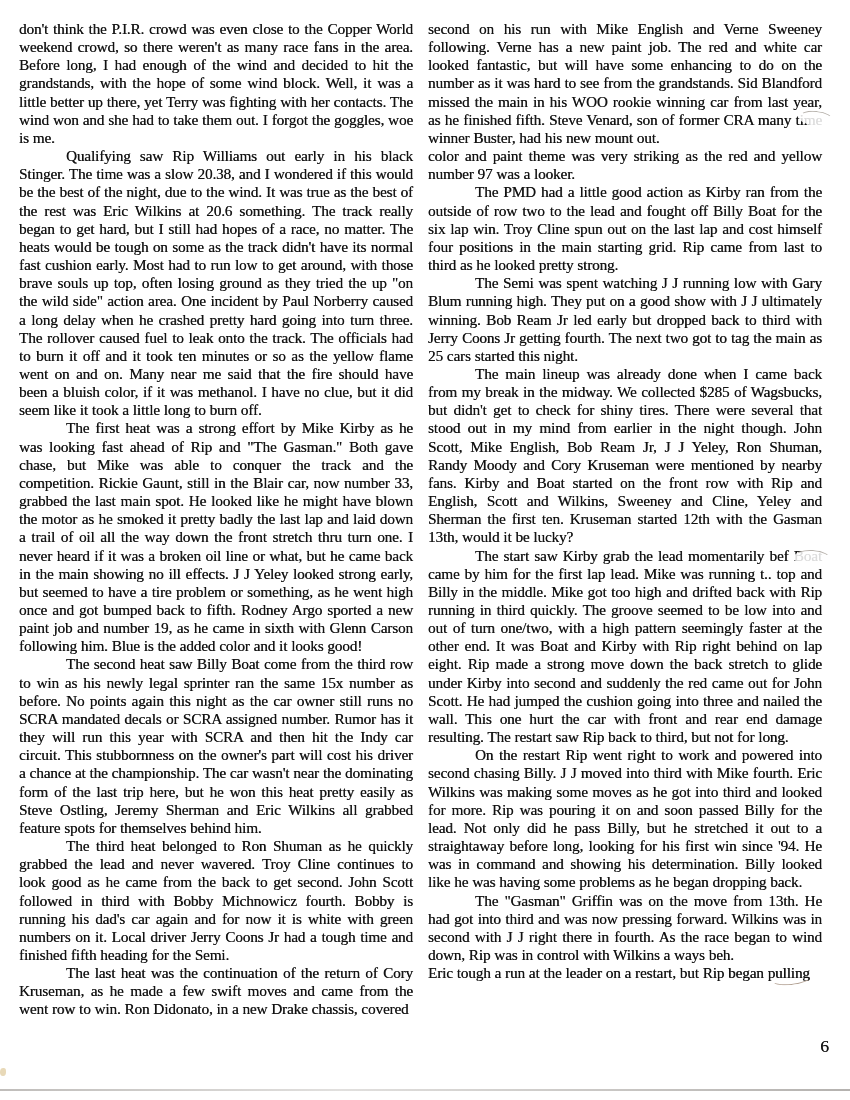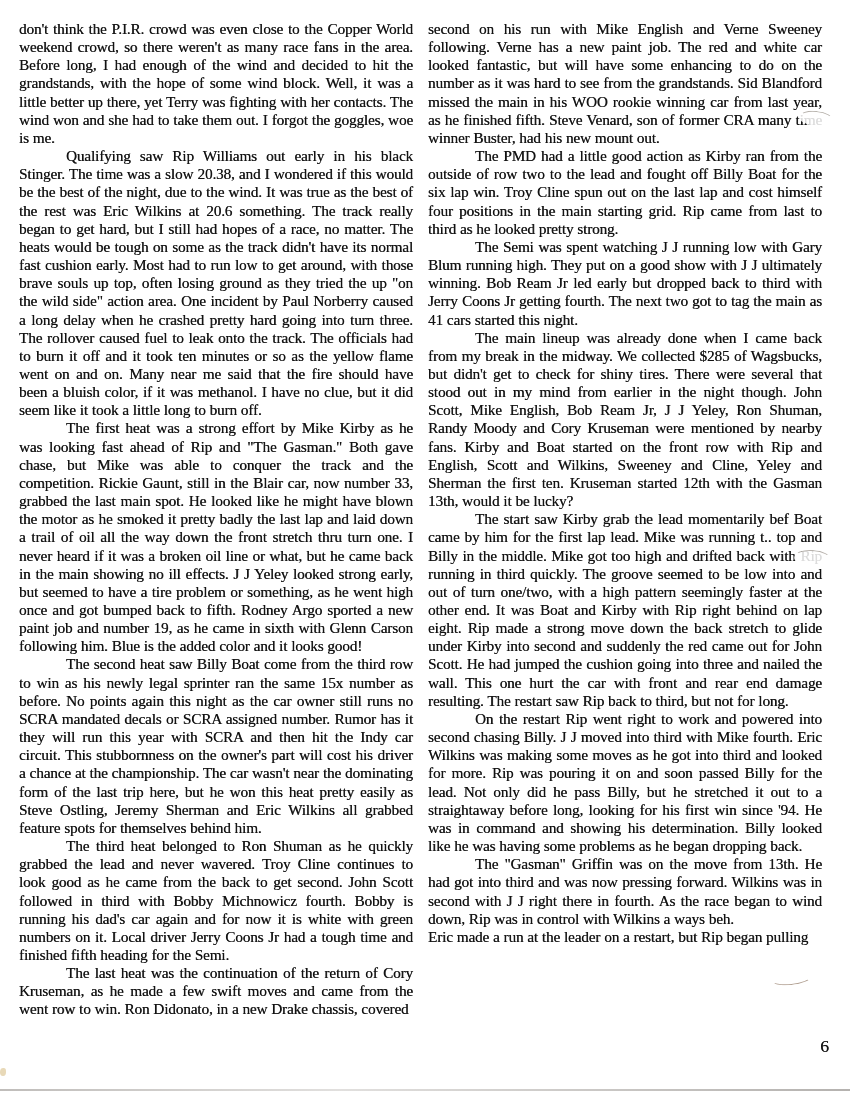--- a/index.html
+++ b/index.html
@@ -80,27 +80,28 @@
   <div class="column">
       <p class="no-indent">don't think the P.I.R. crowd was even close to the Copper World weekend crowd, so there weren't as many race fans in the area. Before long, I had enough of the wind and decided to hit the grandstands, with the hope of some wind block. Well, it was a little better up there, yet Terry was fighting with her contacts. The wind won and she had to take them out. I forgot the goggles, woe is me.</p>
       <p class="indent">Qualifying saw Rip Williams out early in his black Stinger. The time was a slow 20.38, and I wondered if this would be the best of the night, due to the wind. It was true as the best of the rest was Eric Wilkins at 20.6 something. The track really began to get hard, but I still had hopes of a race, no matter. The heats would be tough on some as the track didn't have its normal fast cushion early. Most had to run low to get around, with those brave souls up top, often losing ground as they tried the up "on the wild side" action area. One incident by Paul Norberry caused a long delay when he crashed pretty hard going into turn three. The rollover caused fuel to leak onto the track. The officials had to burn it off and it took ten minutes or so as the yellow flame went on and on. Many near me said that the fire should have been a bluish color, if it was methanol. I have no clue, but it did seem like it took a little long to burn off.</p>
       <p class="indent">The first heat was a strong effort by Mike Kirby as he was looking fast ahead of Rip and "The Gasman." Both gave chase, but Mike was able to conquer the track and the competition. Rickie Gaunt, still in the Blair car, now number 33, grabbed the last main spot. He looked like he might have blown the motor as he smoked it pretty badly the last lap and laid down a trail of oil all the way down the front stretch thru turn one. I never heard if it was a broken oil line or what, but he came back in the main showing no ill effects. J J Yeley looked strong early, but seemed to have a tire problem or something, as he went high once and got bumped back to fifth. Rodney Argo sported a new paint job and number 19, as he came in sixth with Glenn Carson following him. Blue is the added color and it looks good!</p>
       <p class="indent">The second heat saw Billy Boat come from the third row to win as his newly legal sprinter ran the same 15x number as before. No points again this night as the car owner still runs no SCRA mandated decals or SCRA assigned number. Rumor has it they will run this year with SCRA and then hit the Indy car circuit. This stubbornness on the owner's part will cost his driver a chance at the championship. The car wasn't near the dominating form of the last trip here, but he won this heat pretty easily as Steve Ostling, Jeremy Sherman and Eric Wilkins all grabbed feature spots for themselves behind him.</p>
       <p class="indent">The third heat belonged to Ron Shuman as he quickly grabbed the lead and never wavered. Troy Cline continues to look good as he came from the back to get second. John Scott followed in third with Bobby Michnowicz fourth. Bobby is running his dad's car again and for now it is white with green numbers on it. Local driver Jerry Coons Jr had a tough time and finished fifth heading for the Semi.</p>
       <p class="indent">The last heat was the continuation of the return of Cory Kruseman, as he made a few swift moves and came from the went row to win. Ron Didonato, in a new Drake chassis, covered</p>
     </div>
   <div class="column">
       <p class="no-indent">second on his run with Mike English and Verne Sweeney following. Verne has a new paint job. The red and white car looked fantastic, but will have some enhancing to do on the number as it was hard to see from the grandstands. Sid Blandford missed the main in his WOO rookie winning car from last year, as he finished fifth. Steve Venard, son of former CRA many time winner Buster, had his new mount out.</p>
+      <p class="no-indent">color and paint theme was very striking as the red and yellow number 97 was a looker.</p>
       <p class="indent">The PMD had a little good action as Kirby ran from the outside of row two to the lead and fought off Billy Boat for the six lap win. Troy Cline spun out on the last lap and cost himself four positions in the main starting grid. Rip came from last to third as he looked pretty strong.</p>
-      <p class="indent">The Semi was spent watching J J running low with Gary Blum running high. They put on a good show with J J ultimately winning. Bob Ream Jr led early but dropped back to third with Jerry Coons Jr getting fourth. The next two got to tag the main as 41 cars started this night.</p>
+      <p class="indent">The Semi was spent watching J J running low with Gary Blum running high. They put on a good show with J J ultimately winning. Bob Ream Jr led early but dropped back to third with Jerry Coons Jr getting fourth. The next two got to tag the main as 25 cars started this night.</p>
       <p class="indent">The main lineup was already done when I came back from my break in the midway. We collected $285 of Wagsbucks, but didn't get to check for shiny tires. There were several that stood out in my mind from earlier in the night though. John Scott, Mike English, Bob Ream Jr, J J Yeley, Ron Shuman, Randy Moody and Cory Kruseman were mentioned by nearby fans. Kirby and Boat started on the front row with Rip and English, Scott and Wilkins, Sweeney and Cline, Yeley and Sherman the first ten. Kruseman started 12th with the Gasman 13th, would it be lucky?</p>
       <p class="indent">The start saw Kirby grab the lead momentarily bef Boat came by him for the first lap lead. Mike was running t.. top and Billy in the middle. Mike got too high and drifted back with Rip running in third quickly. The groove seemed to be low into and out of turn one/two, with a high pattern seemingly faster at the other end. It was Boat and Kirby with Rip right behind on lap eight. Rip made a strong move down the back stretch to glide under Kirby into second and suddenly the red came out for John Scott. He had jumped the cushion going into three and nailed the wall. This one hurt the car with front and rear end damage resulting. The restart saw Rip back to third, but not for long.</p>
       <p class="indent">On the restart Rip went right to work and powered into second chasing Billy. J J moved into third with Mike fourth. Eric Wilkins was making some moves as he got into third and looked for more. Rip was pouring it on and soon passed Billy for the lead. Not only did he pass Billy, but he stretched it out to a straightaway before long, looking for his first win since '94. He was in command and showing his determination. Billy looked like he was having some problems as he began dropping back.</p>
       <p class="indent">The "Gasman" Griffin was on the move from 13th. He had got into third and was now pressing forward. Wilkins was in second with J J right there in fourth. As the race began to wind down, Rip was in control with Wilkins a ways beh.</p>
-      <p class="no-indent">Eric made a run at the leader on a restart, but Rip began pulling</p>
+      <p class="no-indent">Eric tough a run at the leader on a restart, but Rip began pulling</p>
     </div>
 </div>
 
 <div class="page-number">6</div>
 
 <div class="artifact arc arc-1"></div>
 <div class="artifact arc arc-2"></div>
 <div class="artifact swirl swirl-1"></div>
 <div class="artifact speck"></div>
 <div class="bottom-rule"></div>

